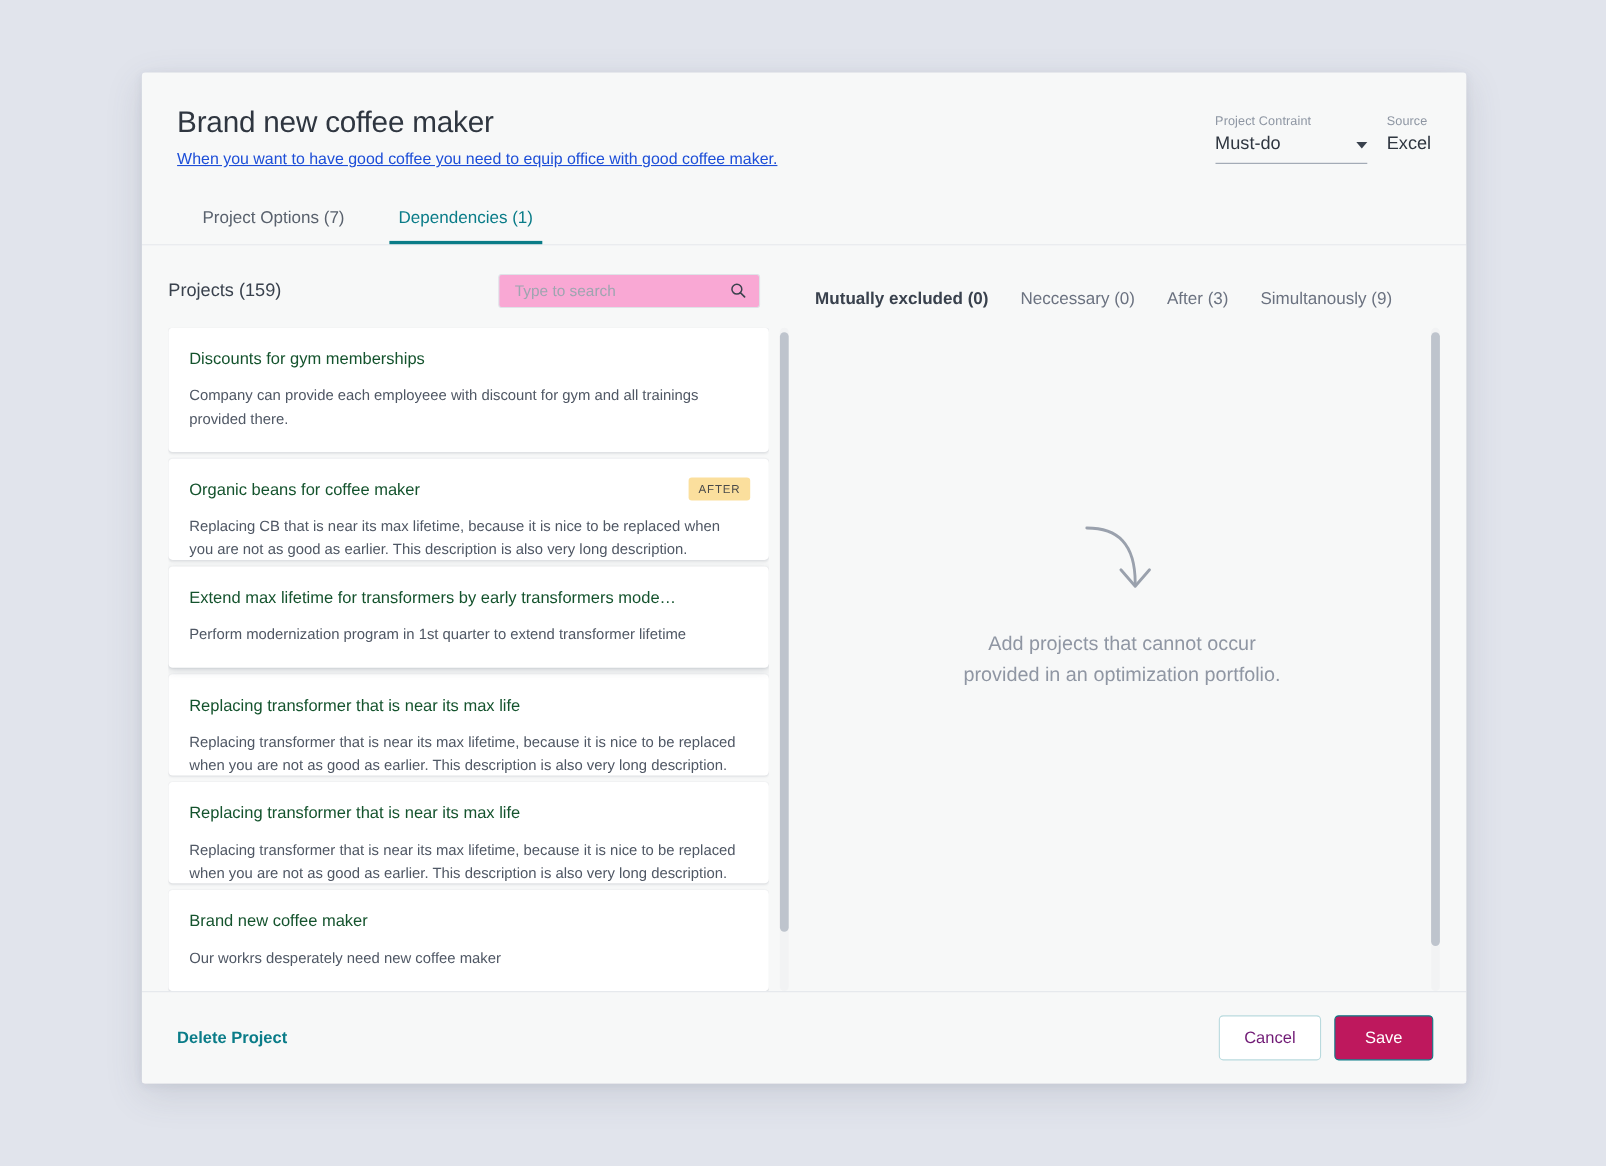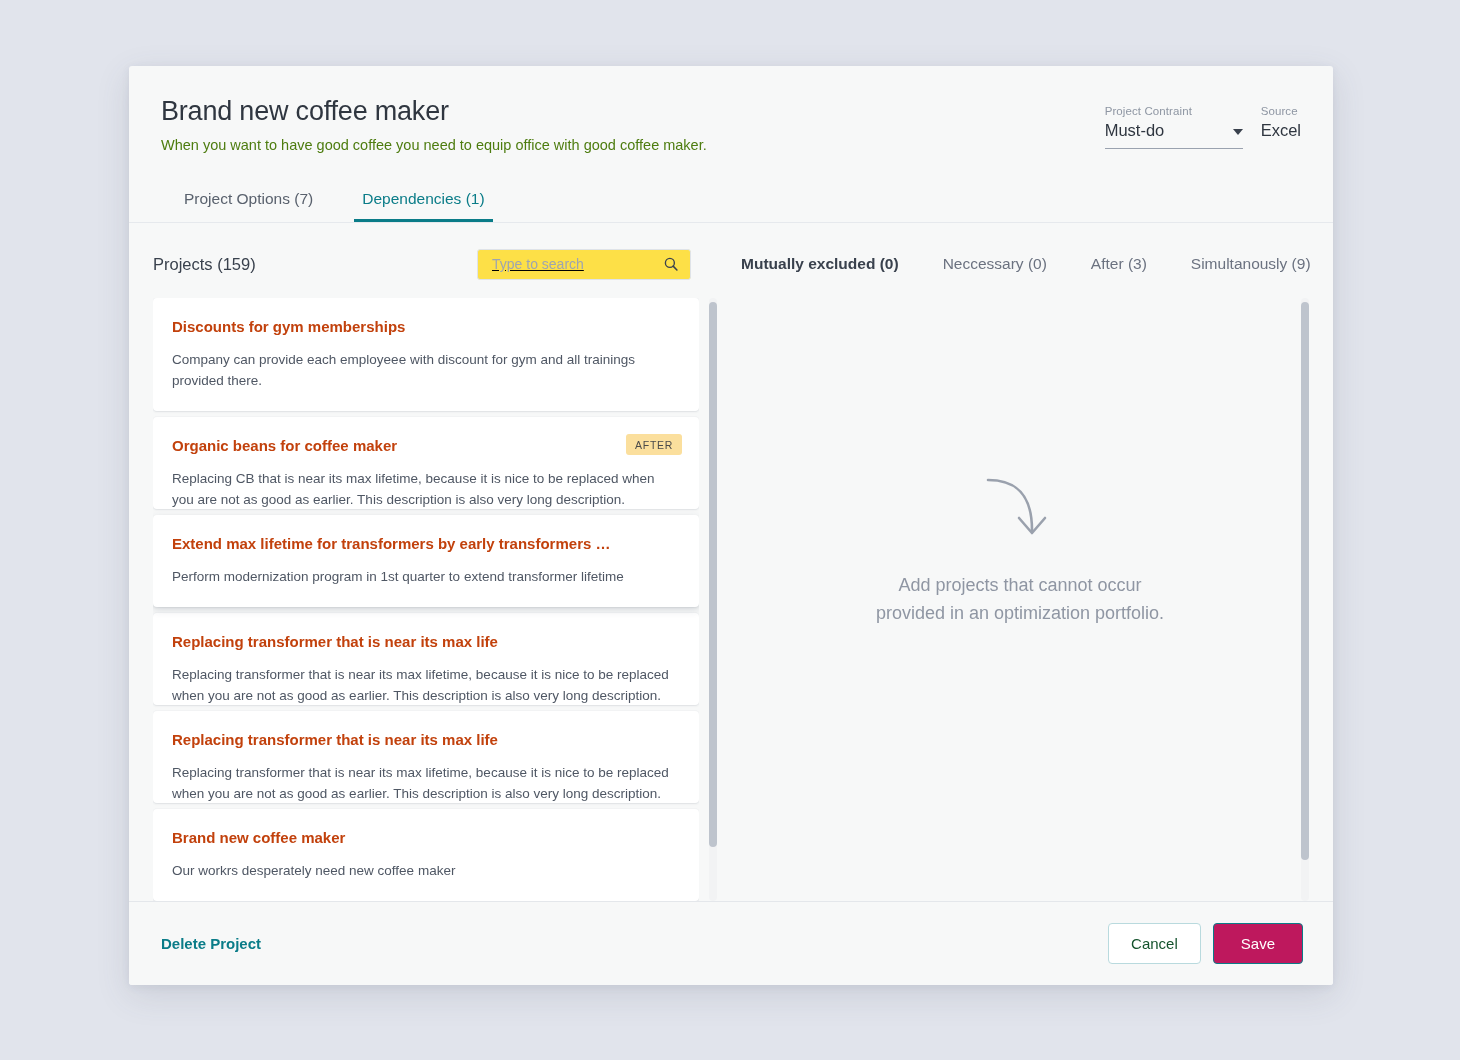--- a/index.html
+++ b/index.html
@@ -39,22 +39,23 @@
   .page-title {
     font-size: 27px;
     font-weight: 400;
     color: #2f3640;
     letter-spacing: -0.2px;
     line-height: 1.15;
   }
   .page-subtitle {
     margin-top: 10px;
     font-size: 14.5px;
-    color: #4d7c0f;
-    font-weight: 400;
+    color: #1d4ed8;
+    font-weight: 400;
+    text-decoration: underline;
   }
 
   .header-meta {
     position: absolute;
     right: 32px;
     top: 39px;
     display: flex;
     align-items: flex-start;
     gap: 18px;
   }
@@ -138,29 +139,28 @@
     height: 34px;
     flex: 0 0 auto;
   }
   .projects-count {
     font-size: 16.5px;
     color: #39414d;
     font-weight: 400;
   }
   .search-box {
     position: relative;
-    width: 214px;
+    width: 238px;
     height: 31px;
-    background: #fde047;
+    background: #f9a8d4;
     border: 1px solid #dfe3e8;
     border-radius: 3px;
     display: flex;
     align-items: center;
     padding: 0 34px 0 14px;
-    text-decoration: underline;
   }
   .search-box input {
     width: 100%;
     border: none;
     outline: none;
     font-family: "Liberation Sans", sans-serif;
     font-size: 14px;
     color: #39414d;
     background: transparent;
   }
@@ -199,22 +199,22 @@
     flex: 0 0 auto;
     cursor: pointer;
   }
   .card.elevated {
     box-shadow: 0 3px 9px rgba(50, 60, 80, 0.15),
                 0 1px 2px rgba(50, 60, 80, 0.10);
     z-index: 2;
   }
   .card-title {
     font-size: 15px;
-    font-weight: 700;
-    color: #c2410c;
+    font-weight: 400;
+    color: #14532d;
     line-height: 1.3;
     padding-right: 60px;
     white-space: nowrap;
     overflow: hidden;
     text-overflow: ellipsis;
   }
   .card-desc {
     margin-top: 12px;
     font-size: 13.5px;
     color: #4f5764;
@@ -258,22 +258,22 @@
   
   .right-col {
     flex: 1 1 auto;
     min-width: 0;
     display: flex;
     flex-direction: column;
     padding: 24px 24px 0 16px;
   }
   .dep-tabs {
     display: flex;
-    align-items: center;
-    gap: 44px;
+    align-items: flex-end;
+    gap: 29px;
     height: 34px;
     flex: 0 0 auto;
     padding-left: 10px;
   }
   .dep-tab {
     font-size: 15.5px;
     color: #6b7280;
     font-weight: 400;
     cursor: pointer;
     white-space: nowrap;
@@ -332,21 +332,21 @@
     border-radius: 4px;
     cursor: pointer;
     height: 41px;
     display: inline-flex;
     align-items: center;
     justify-content: center;
   }
   .btn-secondary {
     background: #ffffff;
     border: 1px solid #b9dade;
-    color: #14532d;
+    color: #701a75;
     padding: 0 22px;
   }
   .btn-primary {
     background: #be185d;
     border: 1px solid #0a7c88;
     color: #ffffff;
     padding: 0 27px;
   }
 </style>
 </head>

